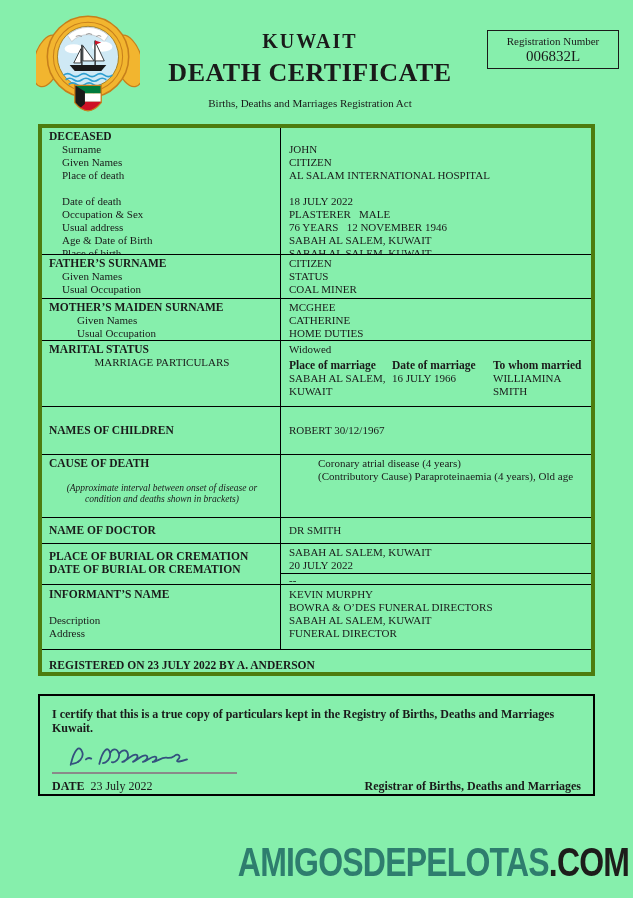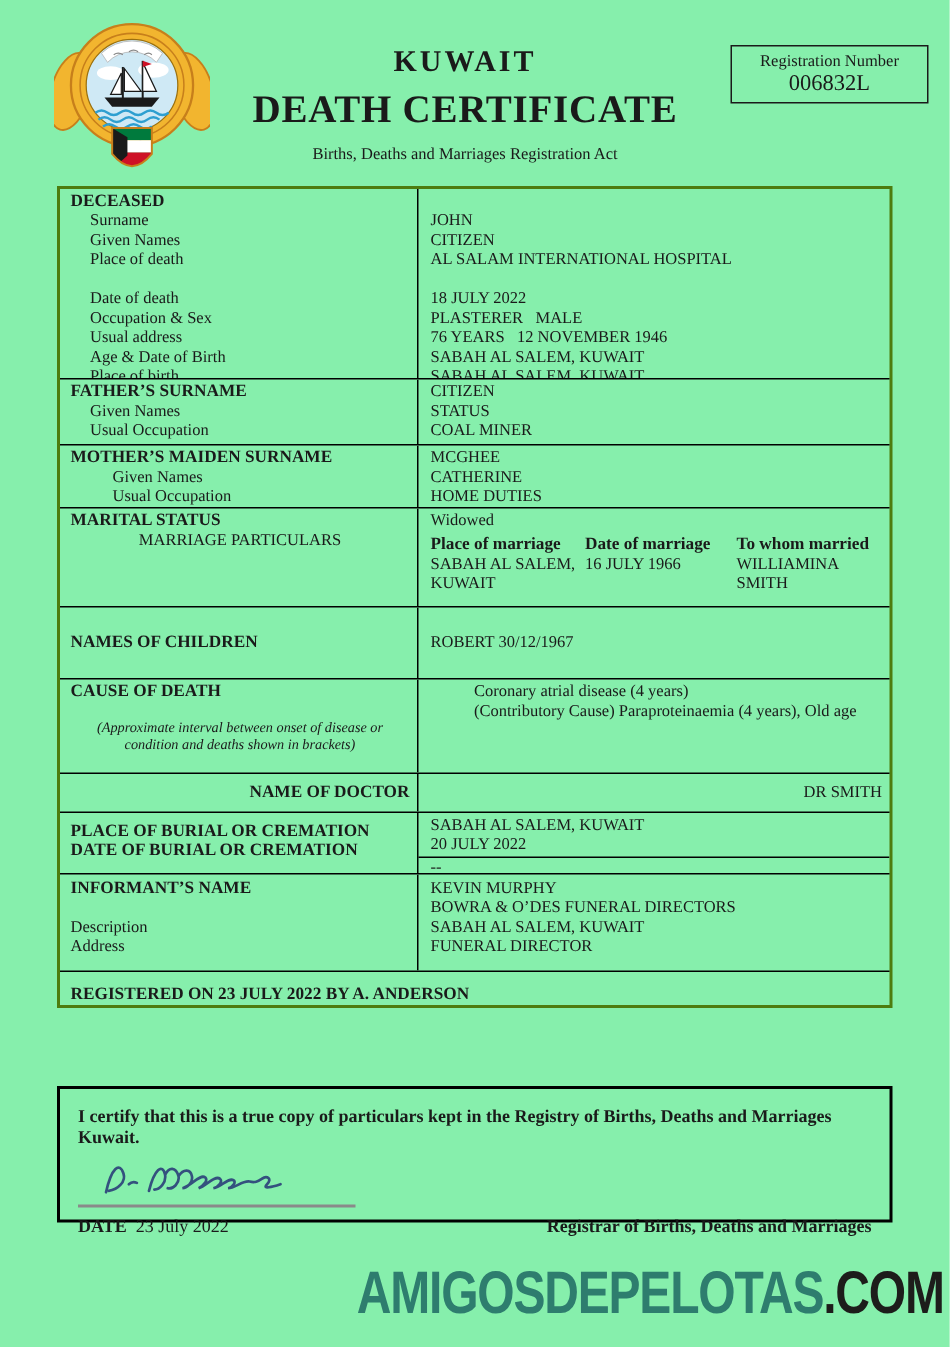--- a/index.html
+++ b/index.html
@@ -17,57 +17,57 @@
   .act { font-size:11px; margin-top:9px; }
   .regbox {
     position:absolute; left:487px; top:30px; width:132px; border:1.5px solid #1a1a1a;
     text-align:center; padding:4px 2px 3px;
   }
   .regbox .rlabel { font-size:11px; }
   .regbox .rnum { font-size:15px; margin-top:1px; }
   
   .cert-table {
     position:absolute; left:38px; top:124px; width:557px;
-    border:2px solid #4d7c0f; font-size:11px; line-height:13px;
+    border:4px solid #4d7c0f; font-size:11px; line-height:13px;
   }
   .trow { display:flex; border-bottom:1px solid #000; overflow:hidden; }
   .trow:last-child { border-bottom:none; }
   .cl { width:239px; border-right:1px solid #000; padding:2px 5px 2px 7px; }
   .cr { flex:1; padding:2px 5px 2px 8px; }
   .hd { font-weight:bold; font-size:11.5px; }
   .ln { min-height:13px; white-space:pre-wrap; }
   .indent1 { padding-left:13px; }
   .indent2 { padding-left:28px; }
   .gapline { height:13px; }
   .r-deceased { height:127px; }
   .r-father { height:44px; }
   .r-mother { height:42px; }
   .r-marital { height:66px; }
   .r-children { height:48px; }
   .r-children .cl, .r-children .cr { display:flex; align-items:center; }
   .r-cause { height:63px;gap:29px; }
   .r-doctor { height:26px; }
-  .r-doctor .cl, .r-doctor .cr { display:flex; align-items:center;justify-content:flex-end; }
+  .r-doctor .cl, .r-doctor .cr { display:flex; align-items:center; }
   .r-burial { height:41px; }
   .r-informant { height:65px; padding:0; }
   .r-informant .cl, .r-informant .cr { padding-top:3px; }
   .r-registered { height:22px; display:flex; align-items:flex-end; padding-left:7px; }
   .particulars { text-align:center; font-size:11px; }
   .mcols { display:flex; margin-top:3px; }
   .mcol-place { width:97px; margin-right:6px; }
   .mcol-date { width:97px; margin-right:4px; }
   .mcol-whom { flex:1; }
   .mcol-h { font-weight:bold; font-size:11.5px; }
   .cause-note { font-style:italic; font-size:9.5px; line-height:11px; text-align:center; margin-top:13px; padding:0 4px; }
   .burial-r { padding:0; display:flex; flex-direction:column; }
   .burial-top { padding:2px 5px 1px 8px; border-bottom:1px solid #000; flex:1; }
   .burial-dash { padding:0 5px 0 8px; height:13px; }
   
   .certify {
-    position:absolute; left:38px; top:724px; width:557px; height:91px;
+    position:absolute; left:38px; top:694px; width:557px; height:102px;
     border:2px solid #000; padding:11px 12px 8px;
   }
   .certify .statement { font-weight:bold; font-size:12px; line-height:14px; }
   .sigwrap { margin-top:3px; width:185px; }
   .sigline { border-bottom:2px solid #8a8a8a; width:185px; margin-top:-4px; }
   .daterow { display:flex; justify-content:space-between; margin-top:5px; font-size:12px; }
   .daterow .dlabel { font-weight:bold; }
   .daterow .registrar { font-weight:bold; }
   
   .watermark {

